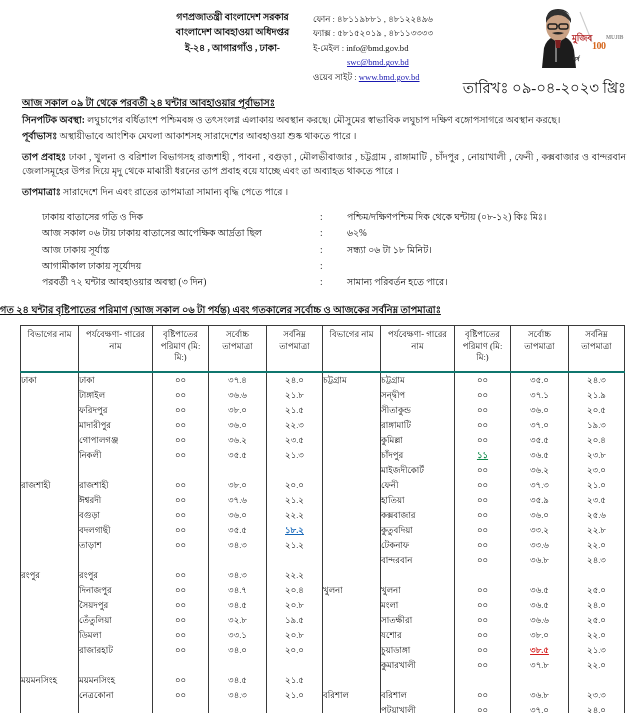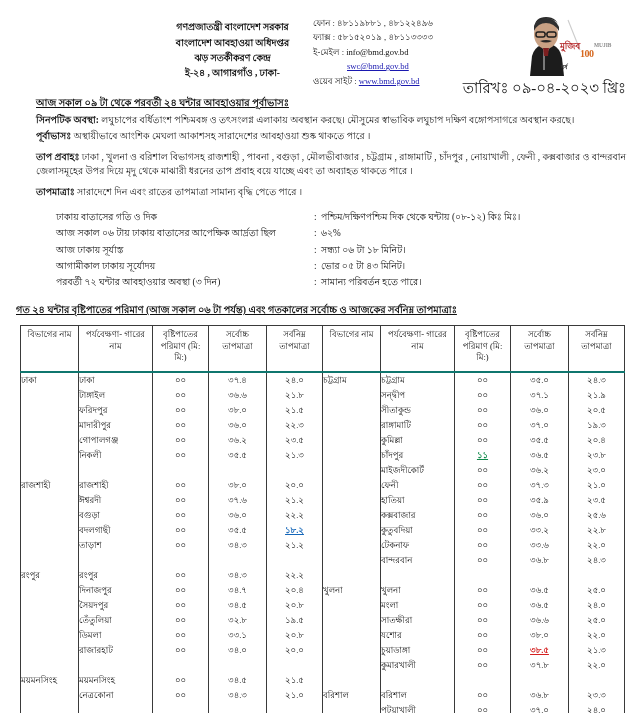--- a/index.html
+++ b/index.html
@@ -13,22 +13,22 @@
     height: 713px;
     overflow: hidden;
     font-family: "Liberation Serif", "DejaVu Serif", serif;
     color: #111111;
     position: relative;
   }
 
   
   .header {
     display: flex;
-    align-items: center;
-    padding: 4px 14px 0 0;
+    align-items: flex-start;
+    padding: 4px 2px 0 0;
     height: 92px;
     box-sizing: border-box;
   }
   .hdr-left-spacer { width: 160px; flex: 0 0 160px; }
   .hdr-office {
     width: 145px;
     flex: 0 0 145px;
     text-align: center;
     font-size: 9.5px;
     line-height: 1.62;
@@ -107,21 +107,21 @@
     position: absolute;
     right: 14px;
     top: 76px;
     font-size: 15px;
     font-weight: normal;
     letter-spacing: -0.1px;
   }
 
   
   .content {
-    padding: 0 14px 0 36px;
+    padding: 0 14px 0 22px;
     font-size: 9.6px;
     line-height: 1.52;
   }
   .sec-title {
     font-weight: bold;
     text-decoration: underline;
     margin-top: 4px;
     margin-bottom: 2px;
     font-size: 9.8px;
   }
@@ -134,32 +134,32 @@
   .para .lead { font-weight: bold; }
   .para-gap { margin-top: 6px; }
 
   
   .kv-list {
     margin-top: 9px;
     font-size: 9.3px;
     line-height: 1.74;
     padding-left: 20px;
   }
-  .kv-row { display: flex; }
+  .kv-row { display: flex; gap: 20px; }
   .kv-key { width: 258px; flex: 0 0 258px; }
   .kv-colon { width: 7px; flex: 0 0 7px; }
   .kv-val { flex: 1 1 auto; }
 
   
   .table-title {
     margin: 12px 0 6px 0;
     font-size: 9.8px;
     font-weight: bold;
     text-decoration: underline;
-    padding-left: 16px;
+    padding-left: 0;
   }
   table.wx {
     border-collapse: collapse;
     width: 604px;
     margin-left: 20px;
     table-layout: fixed;
   }
   table.wx th, table.wx td {
     border: 1px solid #3a3a3a;
     font-size: 8.6px;
@@ -212,21 +212,20 @@
 </style>
 </head>
 <body>
 
 <div class="header">
   <div class="hdr-left-spacer"></div>
 
   <div class="hdr-office">
     <div>গণপ্রজাতন্ত্রী বাংলাদেশ সরকার</div>
     <div>বাংলাদেশ আবহাওয়া অধিদপ্তর</div>
-    <div>ঝড় সতর্কীকরণ কেন্দ্র</div>
     <div>ই-২৪ , আগারগাঁও , ঢাকা-</div>
   </div>
 
   <div class="hdr-contact">
     <div>
       <span class="lbl">ফোন</span>
       <span class="plain"> : </span>
       <span class="plain">৪৮১১৯৮৮১ , ৪৮১২২৪৯৬</span>
     </div>
     <div>
@@ -317,21 +316,20 @@
         <div class="kv-val">৬২%</div>
       </div>
       <div class="kv-row">
         <div class="kv-key">আজ ঢাকায় সূর্যাস্ত</div>
         <div class="kv-colon">:</div>
         <div class="kv-val">সন্ধ্যা ০৬ টা ১৮ মিনিট।</div>
       </div>
       <div class="kv-row">
         <div class="kv-key">আগামীকাল ঢাকায় সূর্যোদয়</div>
         <div class="kv-colon">:</div>
-        <div class="kv-val">ভোর ০৫ টা ৪৩ মিনিট।</div>
       </div>
       <div class="kv-row">
         <div class="kv-key">পরবর্তী  ৭২ ঘন্টার আবহাওয়ার অবস্থা (৩ দিন)</div>
         <div class="kv-colon">:</div>
         <div class="kv-val">সামান্য পরিবর্তন হতে পারে।</div>
       </div>
     </div>
 
 </div>
 

